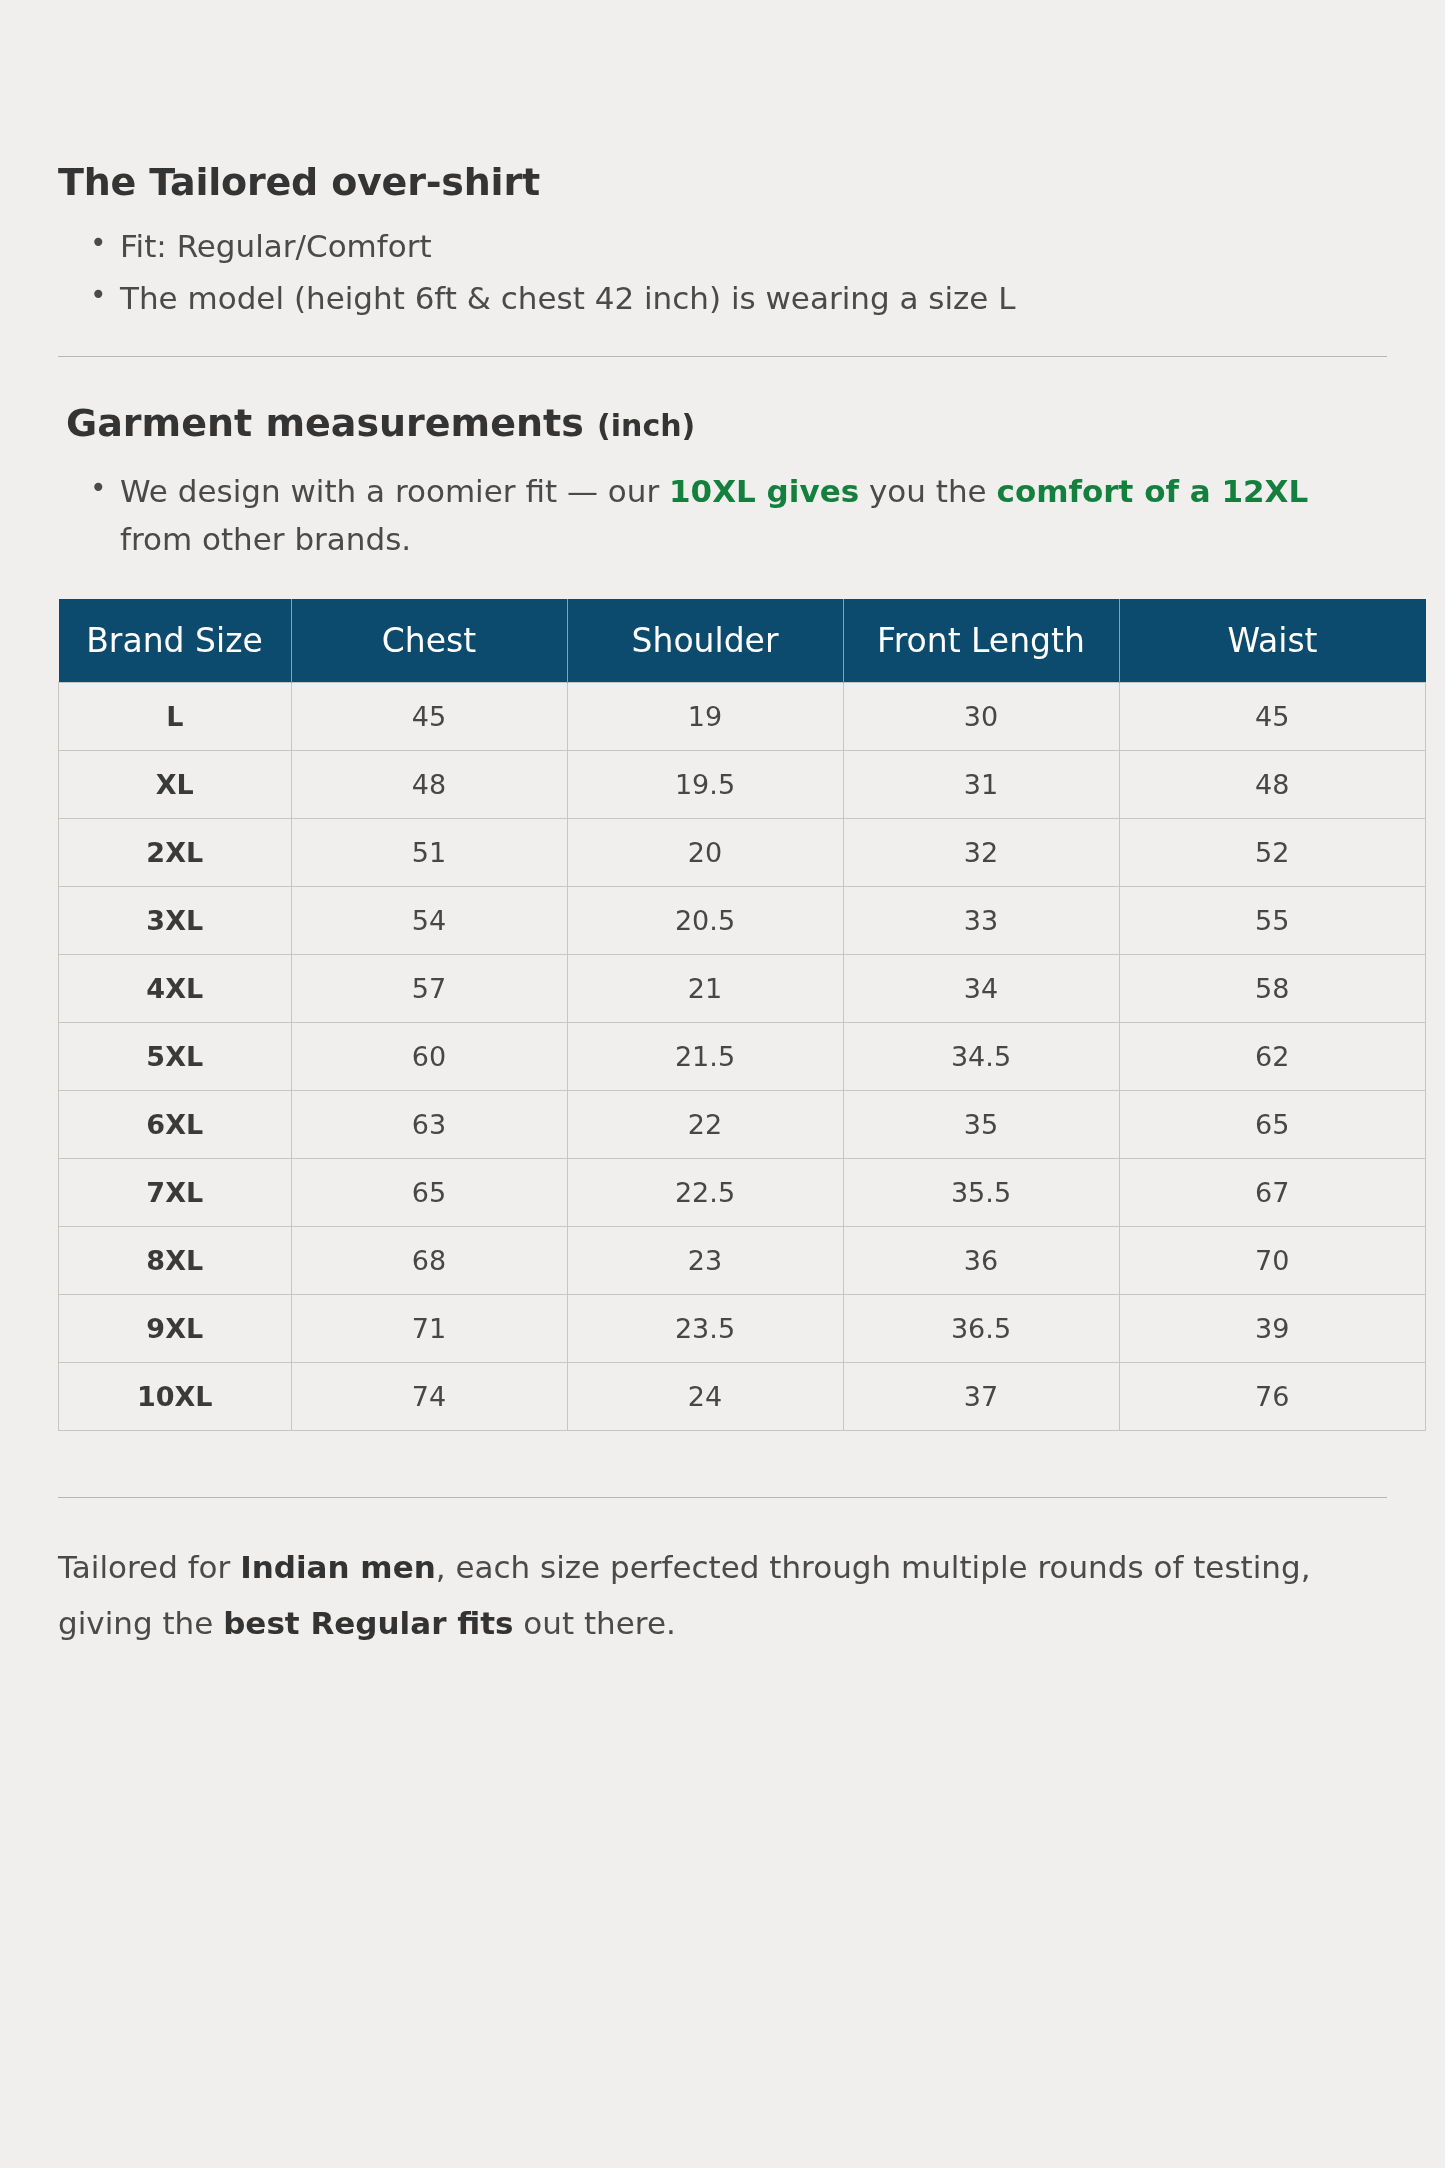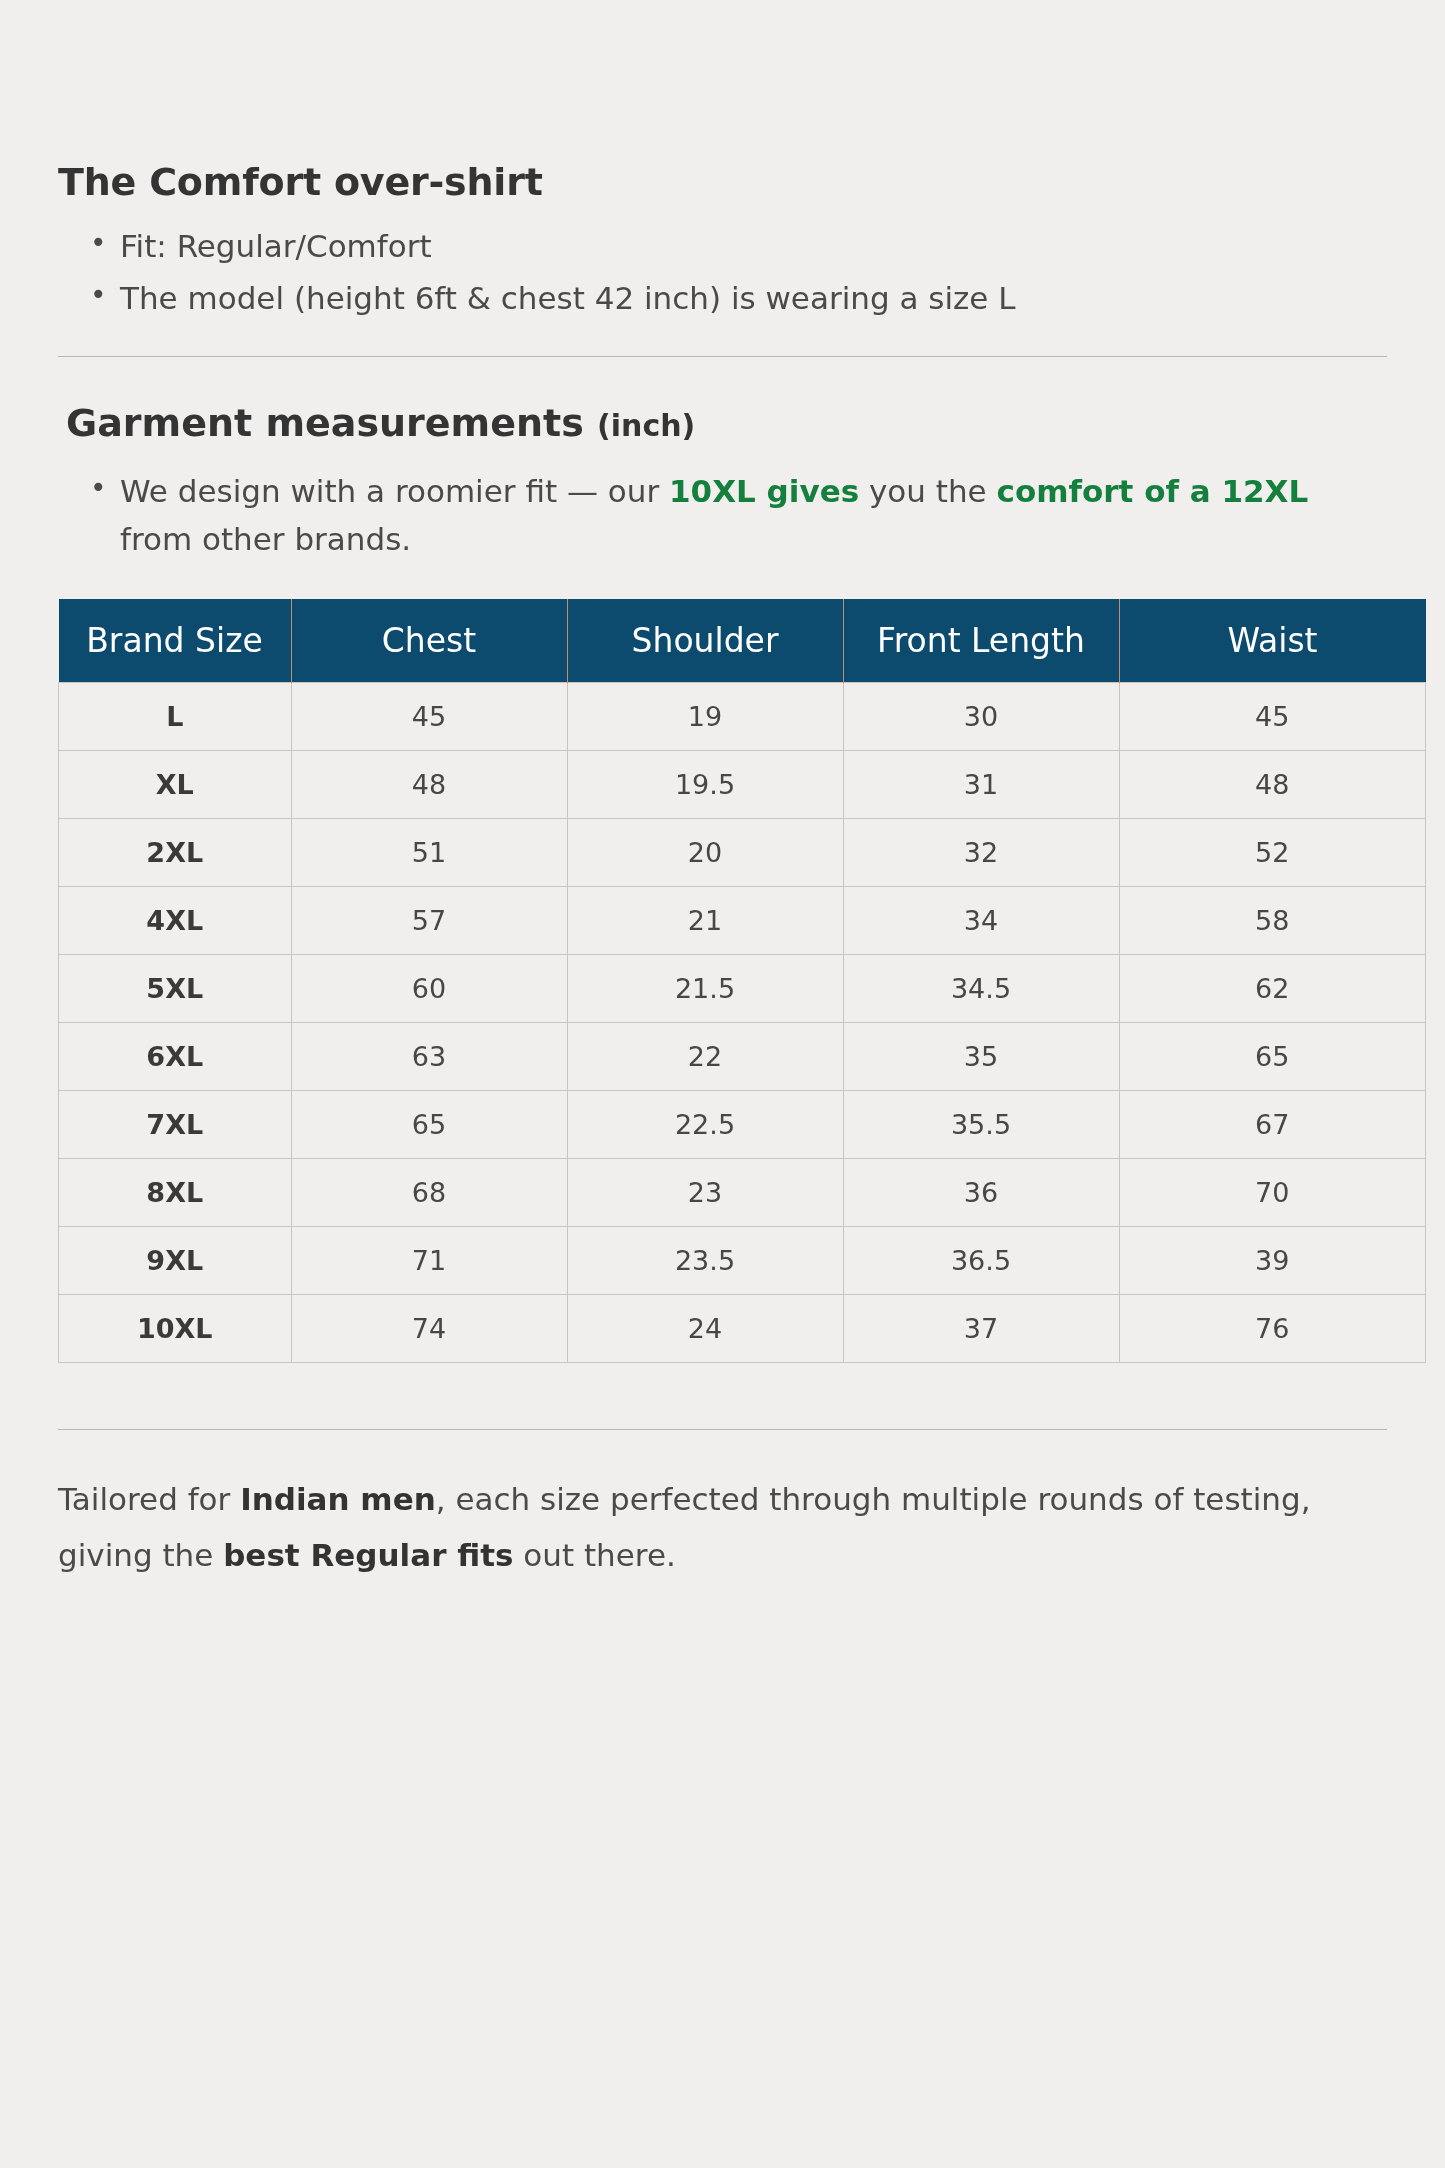--- a/index.html
+++ b/index.html
@@ -127,21 +127,21 @@
     margin-top: 42px;
     max-width: 1345px;
   }
   .footer-text b { font-weight: bold; color: #333; }
 </style>
 </head>
 <body>
 
 <div class="page">
 
-  <h1 class="title-1">The Comfort over-shirt</h1>
+  <h1 class="title-1">The Tailored over-shirt</h1>
 
   <ul class="bullets">
     <li>Fit: Regular/Comfort</li>
     <li>The model (height 6ft &amp; chest 42 inch) is wearing a size L</li>
   </ul>
 
   <div class="divider"></div>
 
   <h2 class="title-2">
     <span>Garment measurements</span>
@@ -178,20 +178,27 @@
         <td>48</td>
       </tr>
       <tr>
         <td class="size-label">2XL</td>
         <td>51</td>
         <td>20</td>
         <td>32</td>
         <td>52</td>
       </tr>
       <tr>
+        <td class="size-label">3XL</td>
+        <td>54</td>
+        <td>20.5</td>
+        <td>33</td>
+        <td>55</td>
+      </tr>
+      <tr>
         <td class="size-label">4XL</td>
         <td>57</td>
         <td>21</td>
         <td>34</td>
         <td>58</td>
       </tr>
       <tr>
         <td class="size-label">5XL</td>
         <td>60</td>
         <td>21.5</td>

